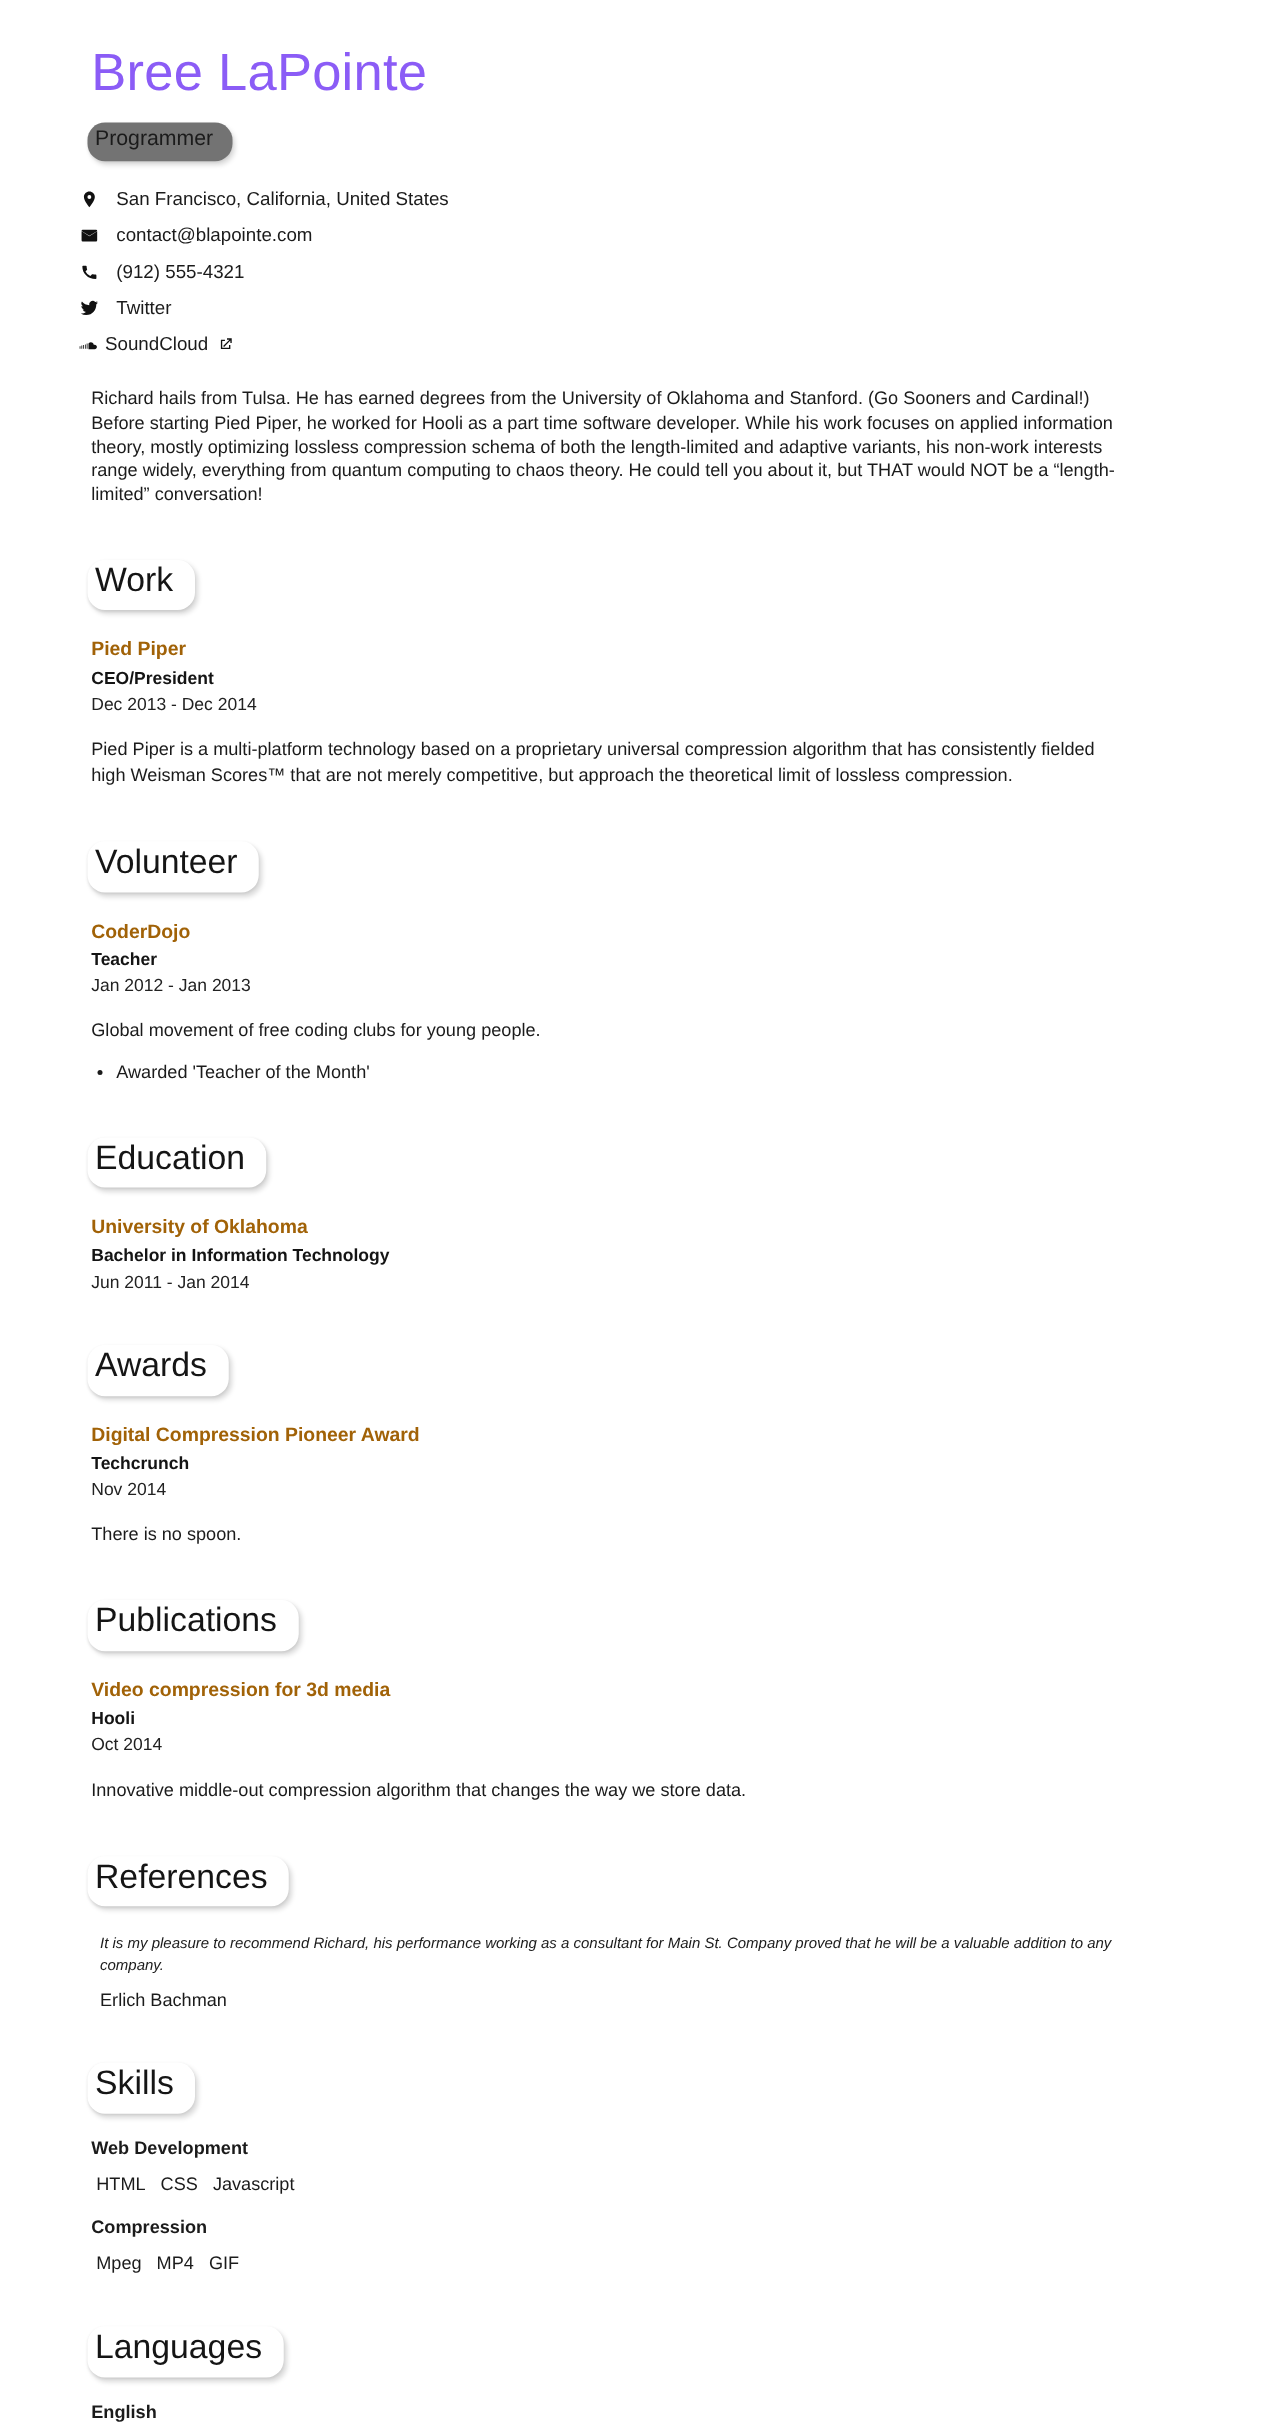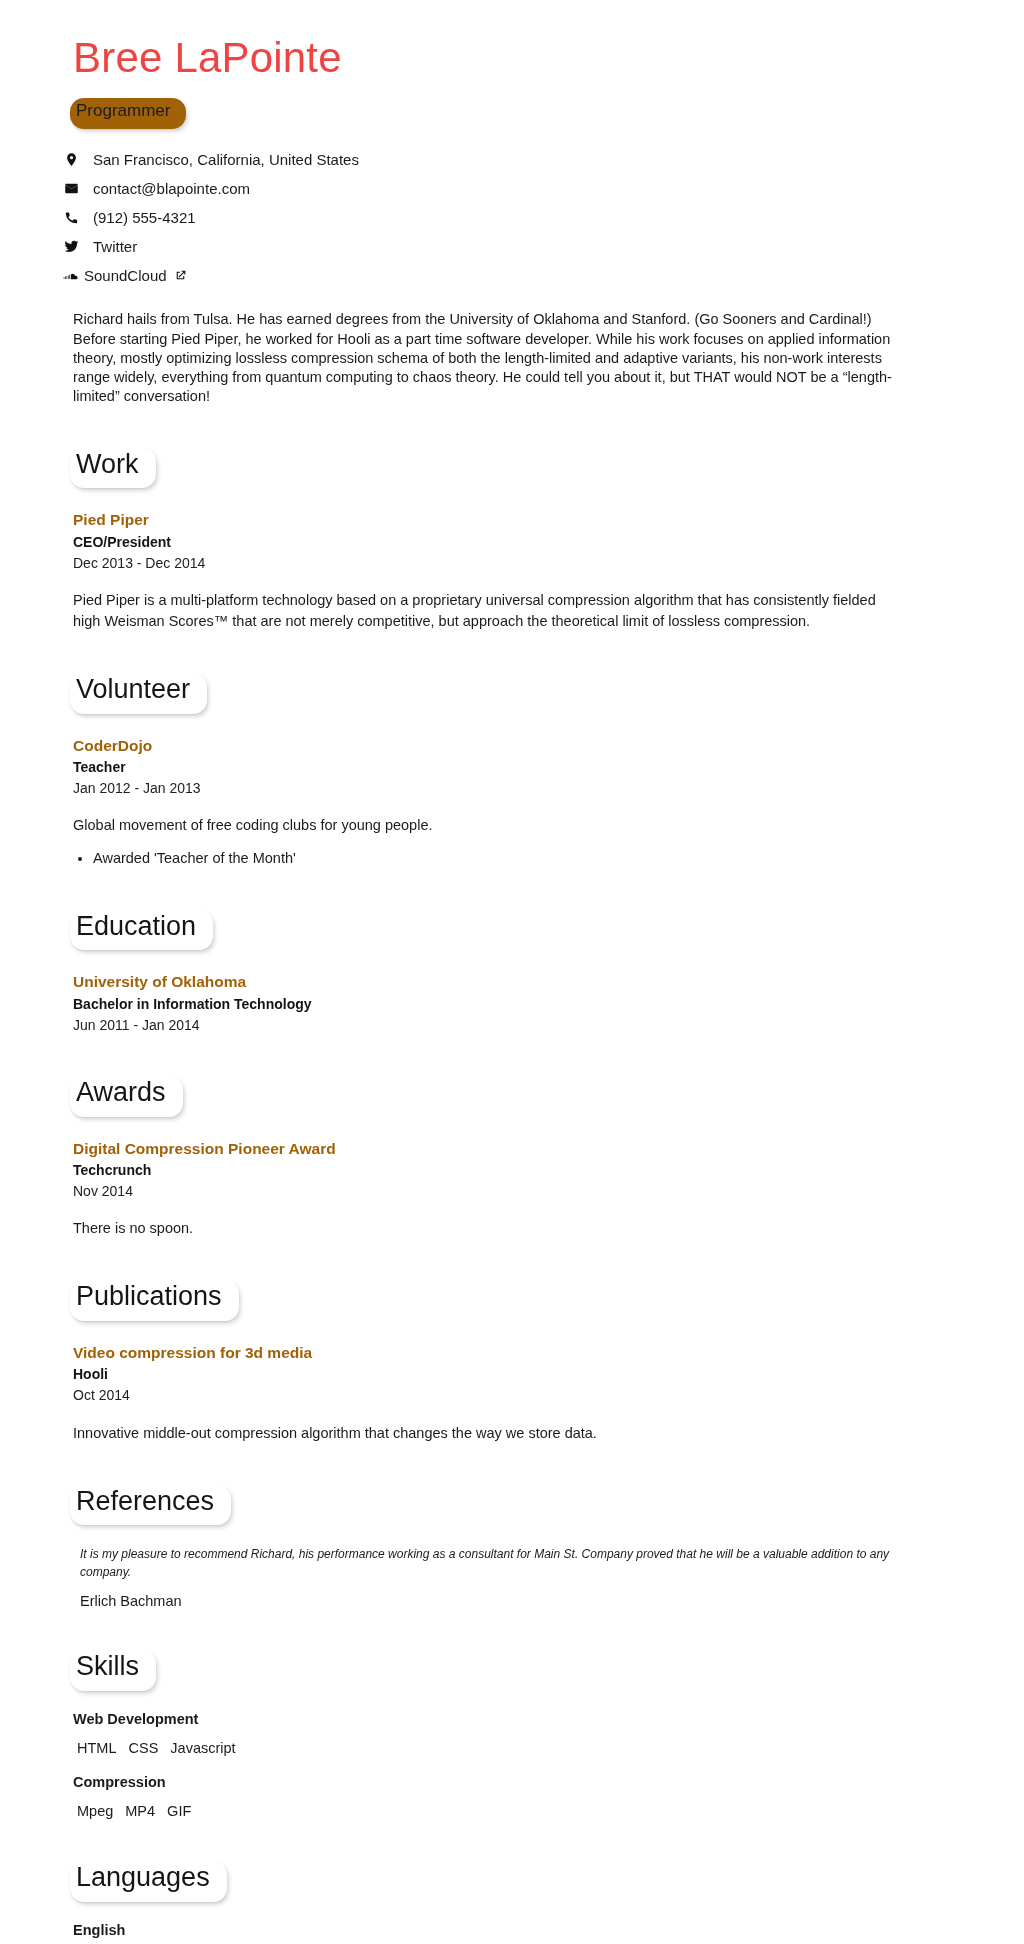--- a/index.html
+++ b/index.html
@@ -14,31 +14,31 @@
 
   .page {
     width: 905px;
     padding: 16px 0 40px 73px;
   }
 
   
   .name {
     font-size: 42px;
     font-weight: 400;
-    color: #ef4444;
+    color: #8b5cf6;
     margin: 18px 0 0 0;
     line-height: 1.15;
     letter-spacing: 0.2px;
   }
 
   .pill {
     display: inline-block;
     border-radius: 14px;
     box-shadow: 2px 3px 4px rgba(0,0,0,0.15), 0 1px 2px rgba(0,0,0,0.07);
-    background: #a16207;
+    background: #737373;
   }
 
   .label-pill {
     font-size: 17px;
     font-weight: 400;
     color: #1b1b1b;
     margin: 16px 0 0 -3px;
     padding: 3px 16px 8px 6px;
   }
 

